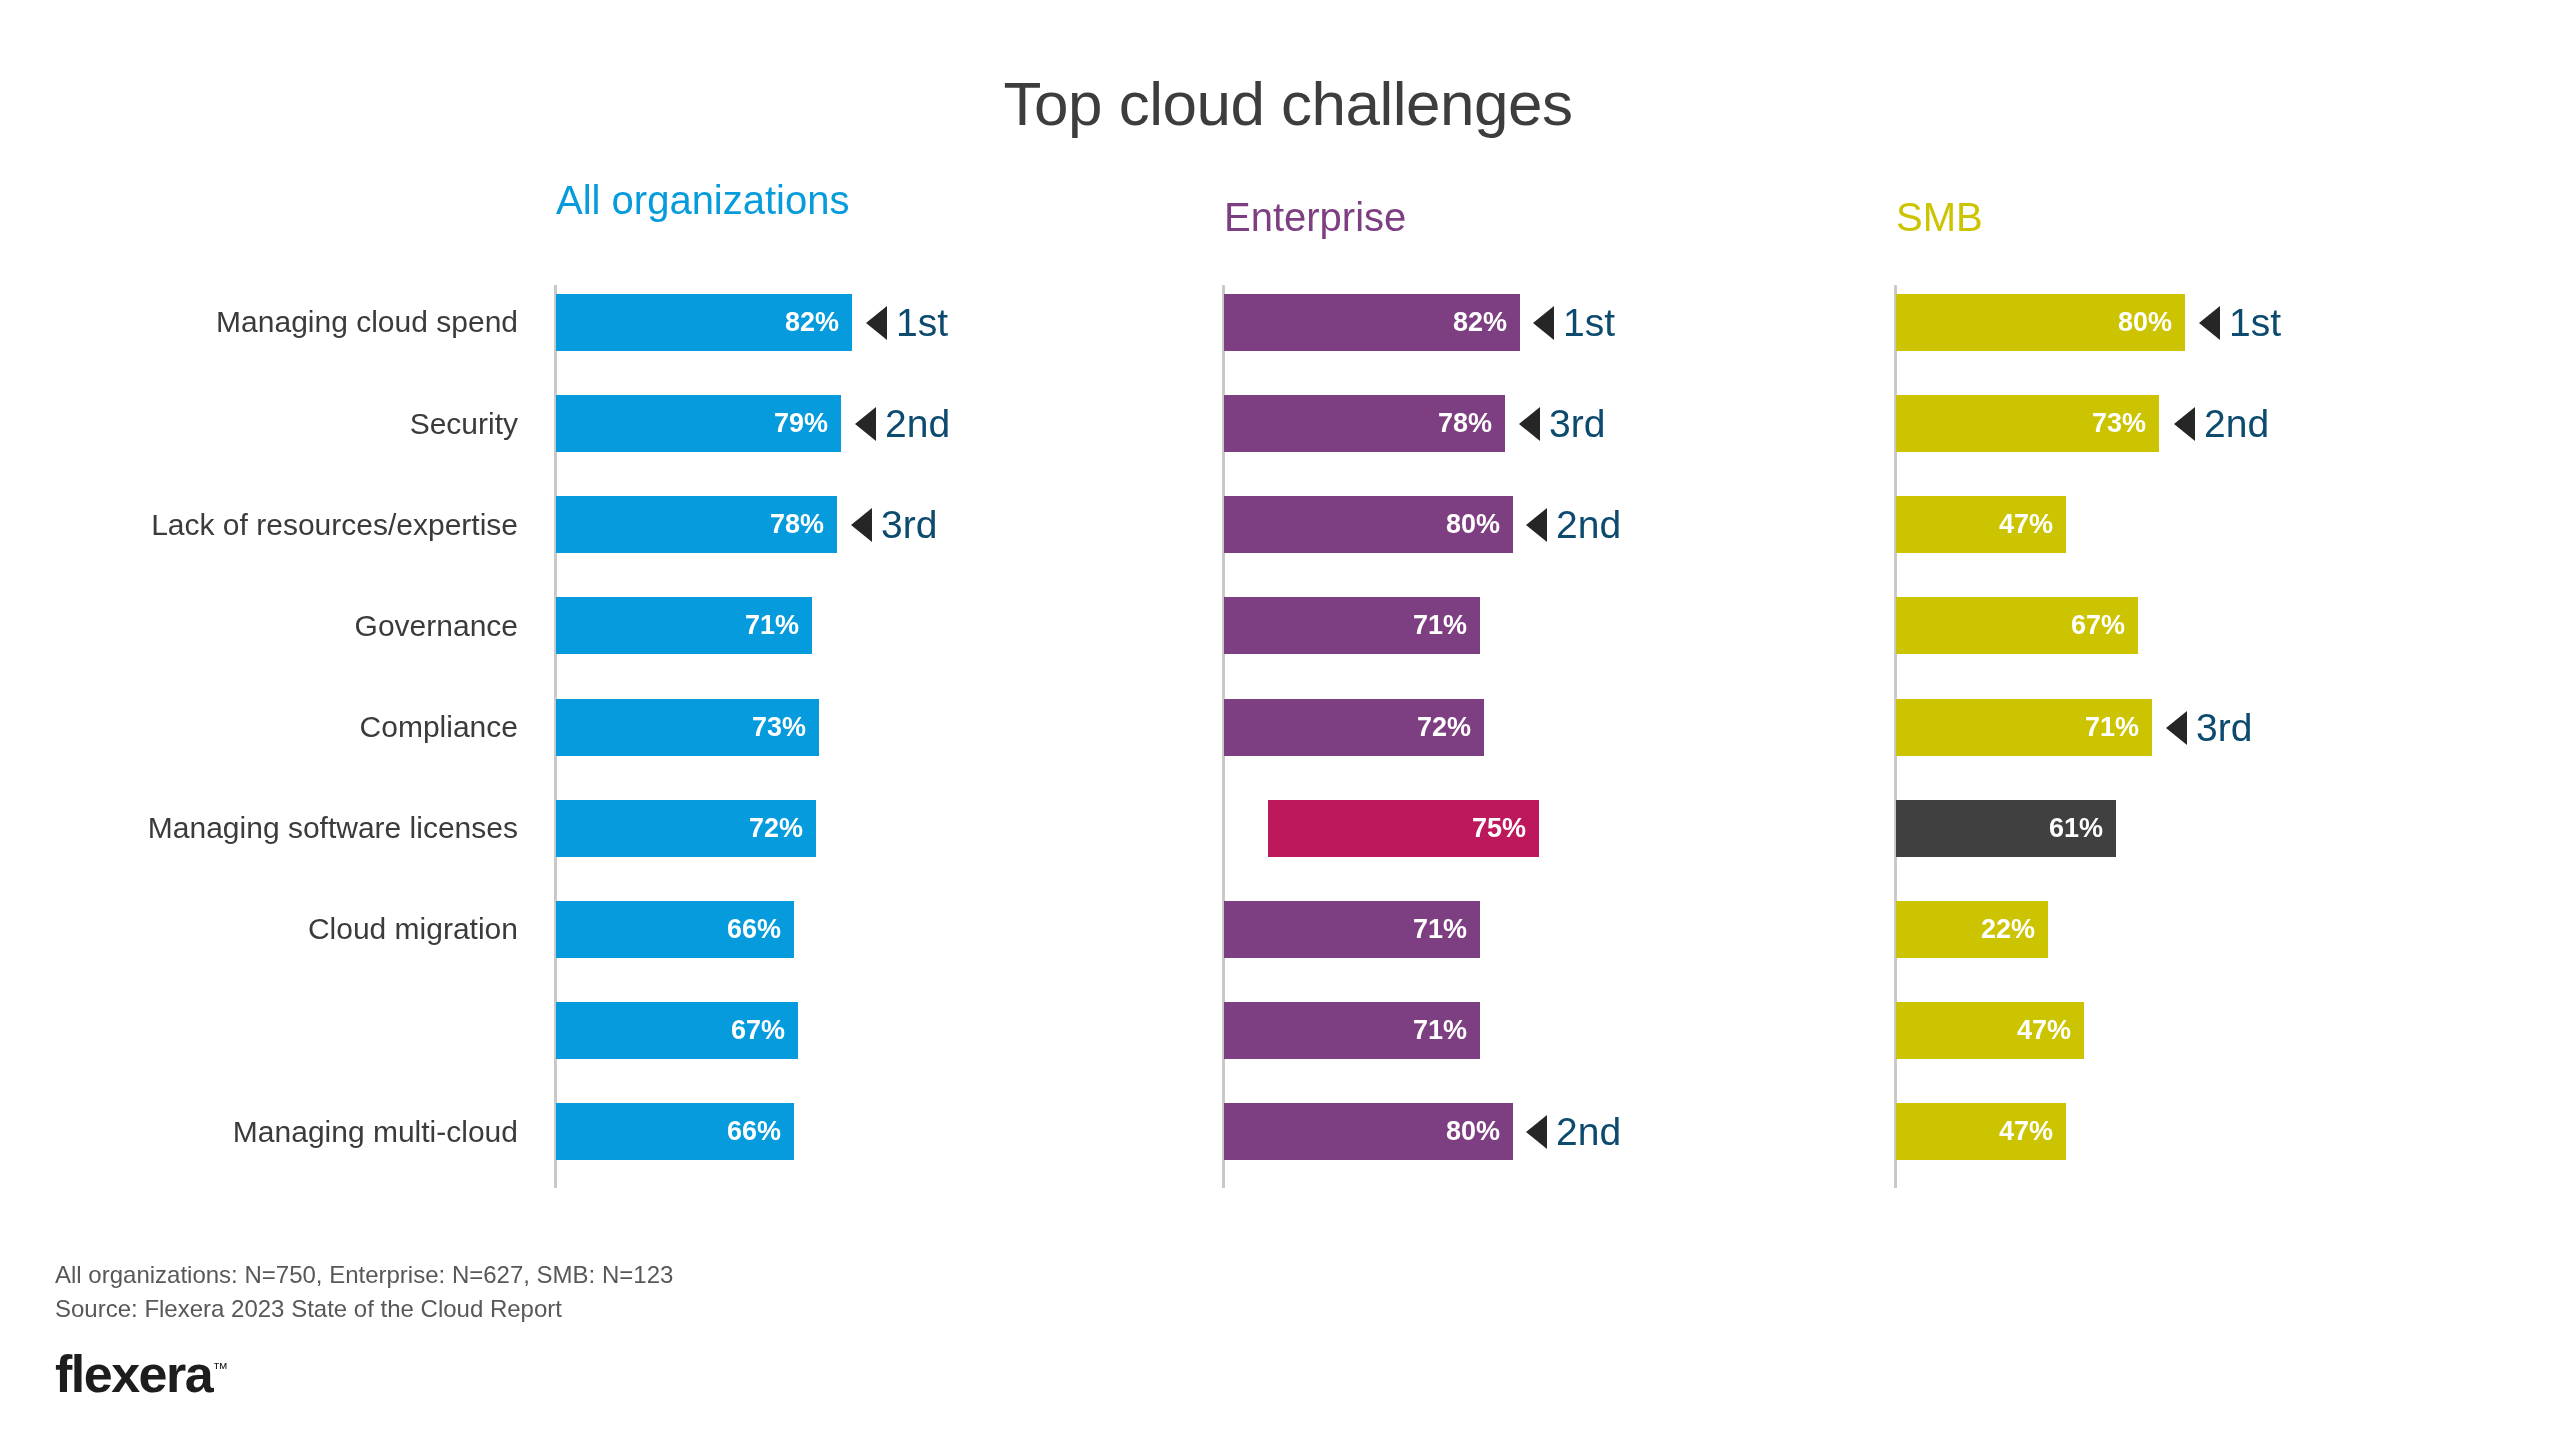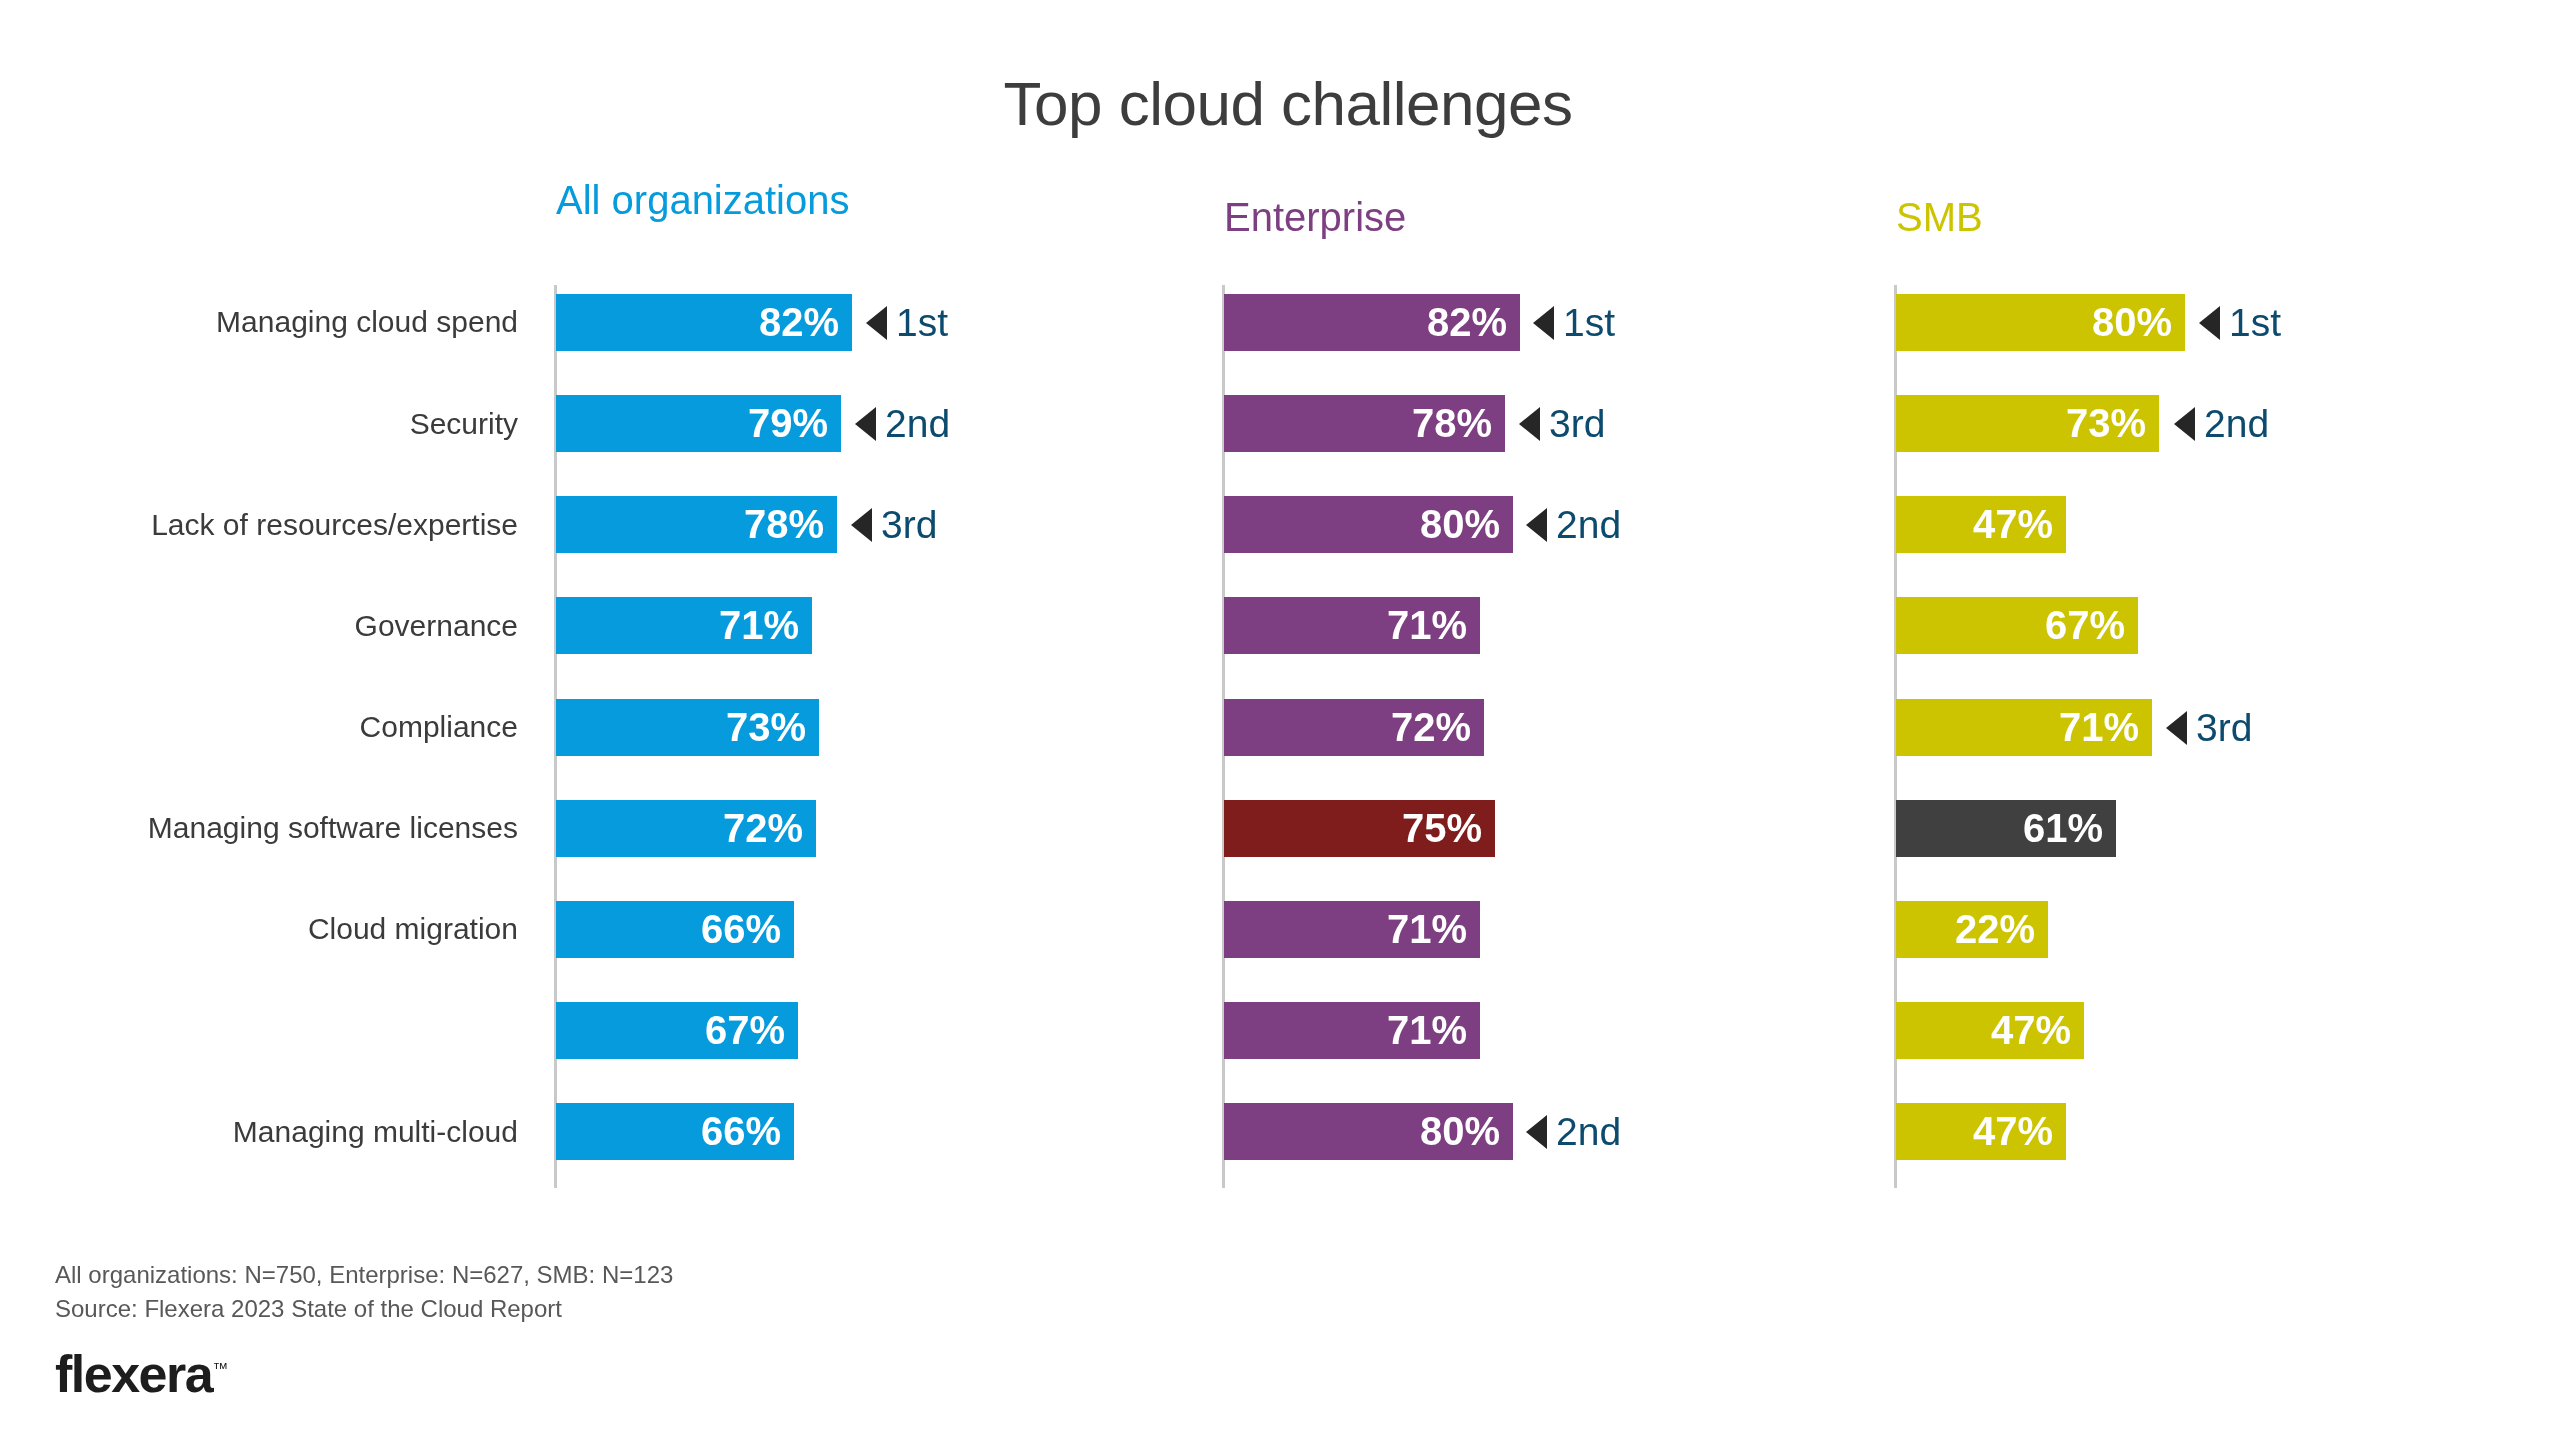--- a/index.html
+++ b/index.html
@@ -54,21 +54,21 @@
   
   .bar{
     position:absolute;
     height:57px;
     display:flex;
     align-items:center;
     justify-content:flex-end;
   }
   .bar-value{
     color:#ffffff;
-    font-size:40px;
+    font-size:27px;
     font-weight:700;
     padding-right:13px;
     letter-spacing:0px;
     white-space:nowrap;
   }
 
   
   .rank{
     position:absolute;
     display:flex;
@@ -185,21 +185,21 @@
     <div class="rank" style="left: 1526px; top: 496px;">
       <span class="tri"></span>
       <span>2nd</span>
     </div>
     <div class="bar" style="left: 1224px; top: 597px; width: 256px; background: rgb(125, 63, 129);">
       <span class="bar-value">71%</span>
     </div>
     <div class="bar" style="left: 1224px; top: 699px; width: 260px; background: rgb(125, 63, 129);">
       <span class="bar-value">72%</span>
     </div>
-    <div class="bar" style="left: 1224px; top: 800px; width: 271px; background: #7f1d1d;">
+    <div class="bar" style="left: 1268px; top: 800px; width: 271px; background: #be185d;">
       <span class="bar-value">75%</span>
     </div>
     <div class="bar" style="left: 1224px; top: 901px; width: 256px; background: rgb(125, 63, 129);">
       <span class="bar-value">71%</span>
     </div>
     <div class="bar" style="left: 1224px; top: 1002px; width: 256px; background: rgb(125, 63, 129);">
       <span class="bar-value">71%</span>
     </div>
     <div class="bar" style="left: 1224px; top: 1103px; width: 289px; background: rgb(125, 63, 129);">
       <span class="bar-value">80%</span>

